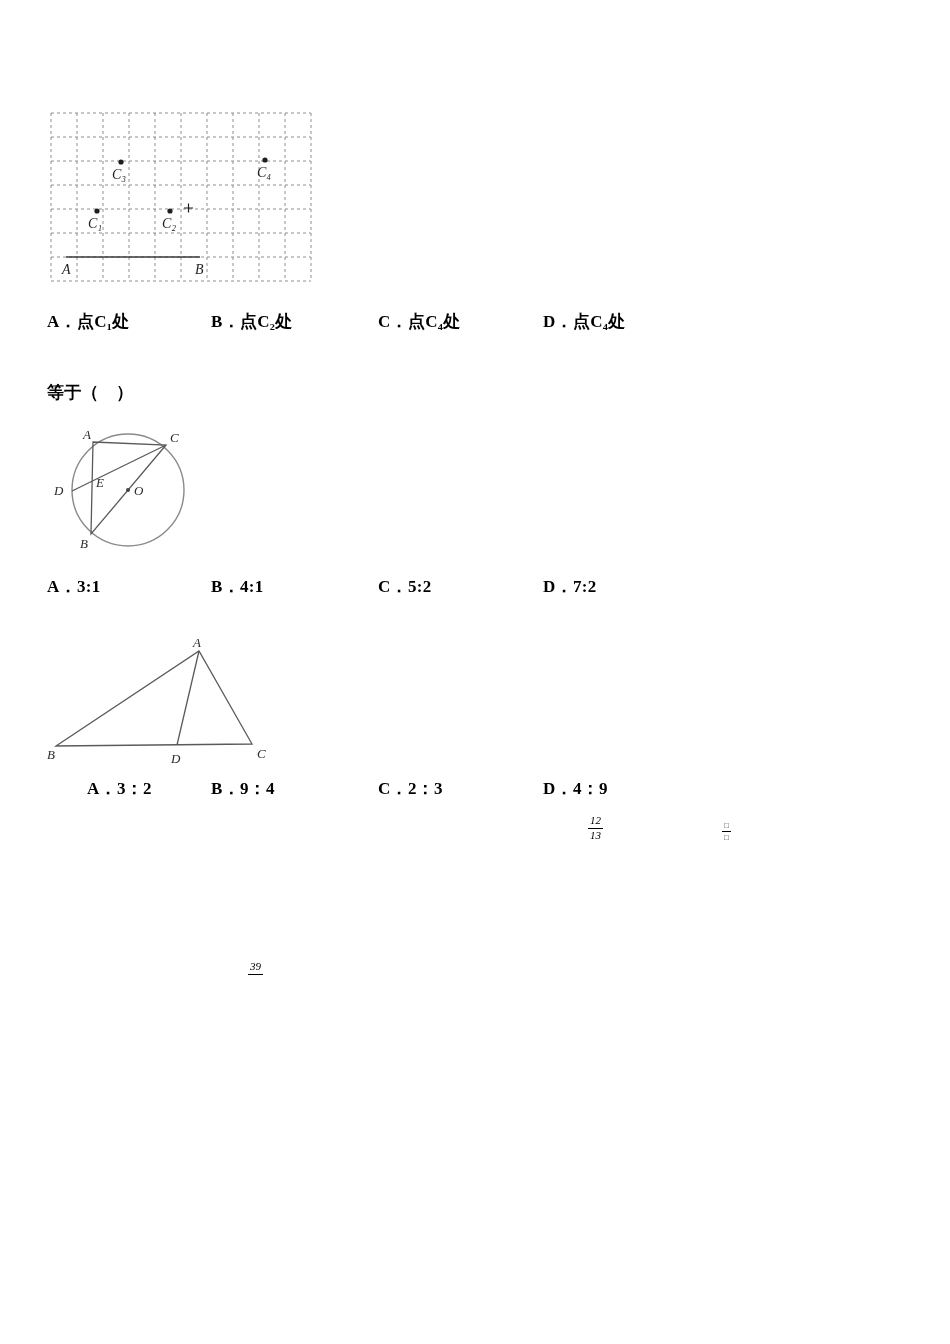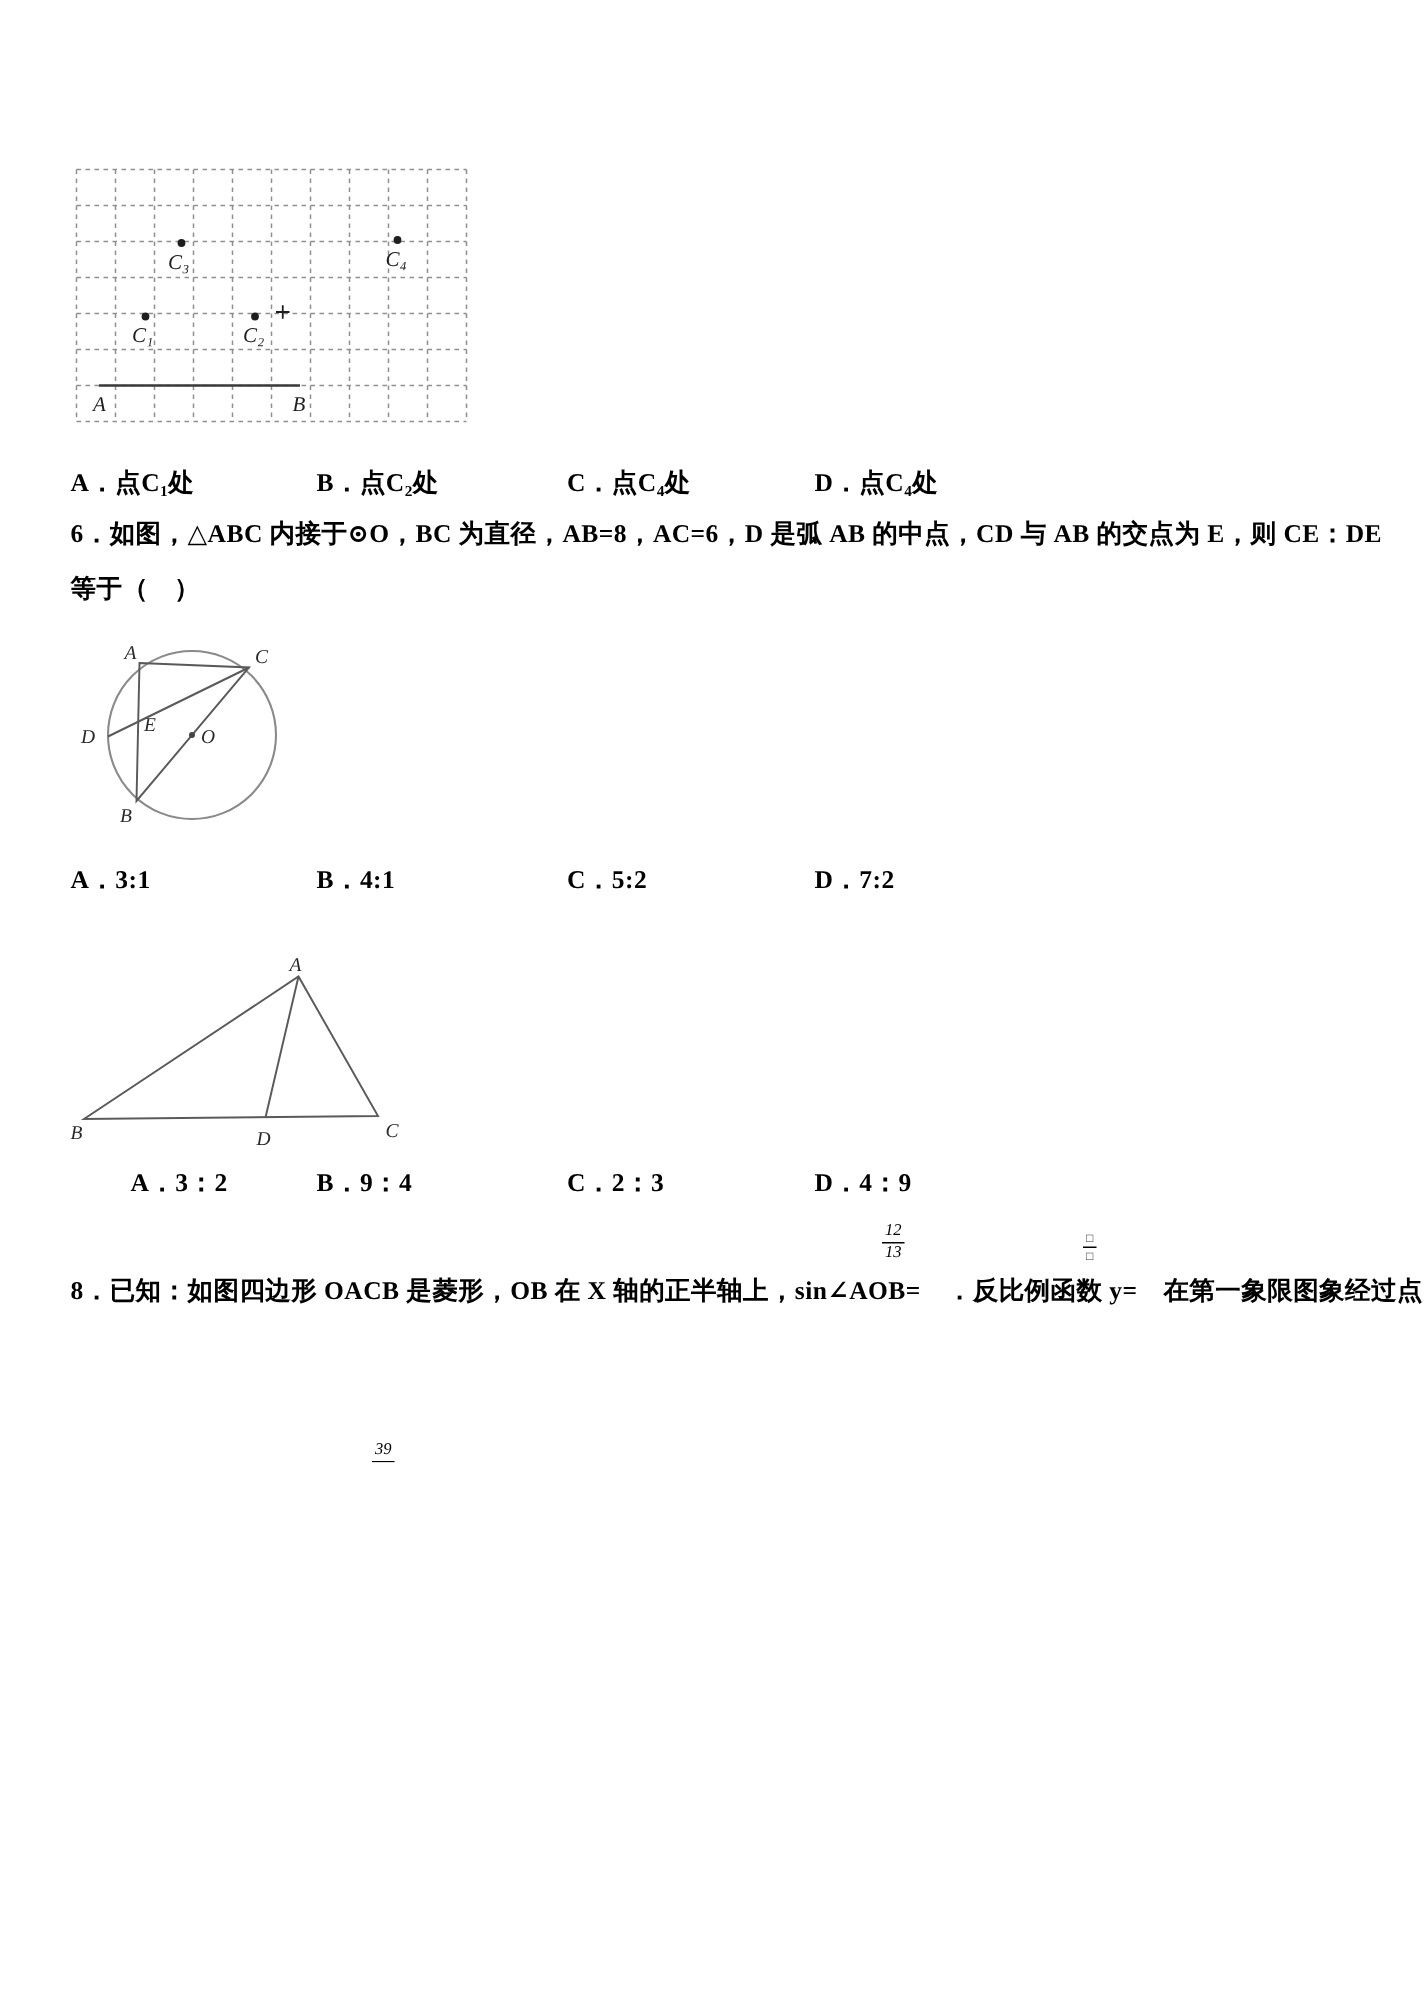--- a/index.html
+++ b/index.html
@@ -43,21 +43,20 @@
       <text x="12" y="162">A</text>
       <text x="145" y="162">B</text>
     </g>
   </svg>
 
   <div class="opt abs" style="left:47px;  top:310px;">A．点C₁处</div>
   <div class="opt abs" style="left:211px; top:310px;">B．点C₂处</div>
   <div class="opt abs" style="left:378px; top:310px;">C．点C₄处</div>
   <div class="opt abs" style="left:543px; top:310px;">D．点C₄处</div>
 
-  <div class="stem abs" style="left:47px; top:344px;">6．如图，△ABC 内接于⊙O，BC 为直径，AB=8，AC=6，D 是弧 AB 的中点，CD 与 AB 的交点为 E，则 CE：DE</div>
   <div class="stem abs" style="left:47px; top:381px;">等于（　）</div>
 
   <svg class="abs" style="left:52px; top:427px;" width="158" height="128" viewBox="0 0 158 128">
     <circle cx="76" cy="63" r="56" fill="none" stroke="#8a8a8a" stroke-width="1.4"></circle>
     <g stroke="#5a5a5a" stroke-width="1.3" fill="none">
       <path d="M41 15L114 18L39 107Z"></path>
       <path d="M114 18L20 64"></path>
     </g>
     <circle cx="76" cy="63" r="2" fill="#444"></circle>
     <g font-size="13" font-style="italic" fill="#2a2a2a">
@@ -96,21 +95,20 @@
 
   <span class="frac frac-sm abs" style="left:588px; top:814px;">
     <span class="num">12</span>
     <span class="den">13</span>
   </span>
   <span class="frac frac-box abs" style="left:722px; top:820px;">
     <span class="num">□</span>
     <span class="den">□</span>
   </span>
 
-  <div class="stem abs" style="left:47px; top:849px;">8．已知：如图四边形 OACB 是菱形，OB 在 X 轴的正半轴上，sin∠AOB=　．反比例函数 y=　在第一象限图象经过点</div>
 
   <span class="frac frac-sm abs" style="left:248px; top:960px;font-style:italic;">
     <span class="num">39</span>
     <span class="den">2</span>
   </span>
 
 
 </div>
 
 </body></html>

